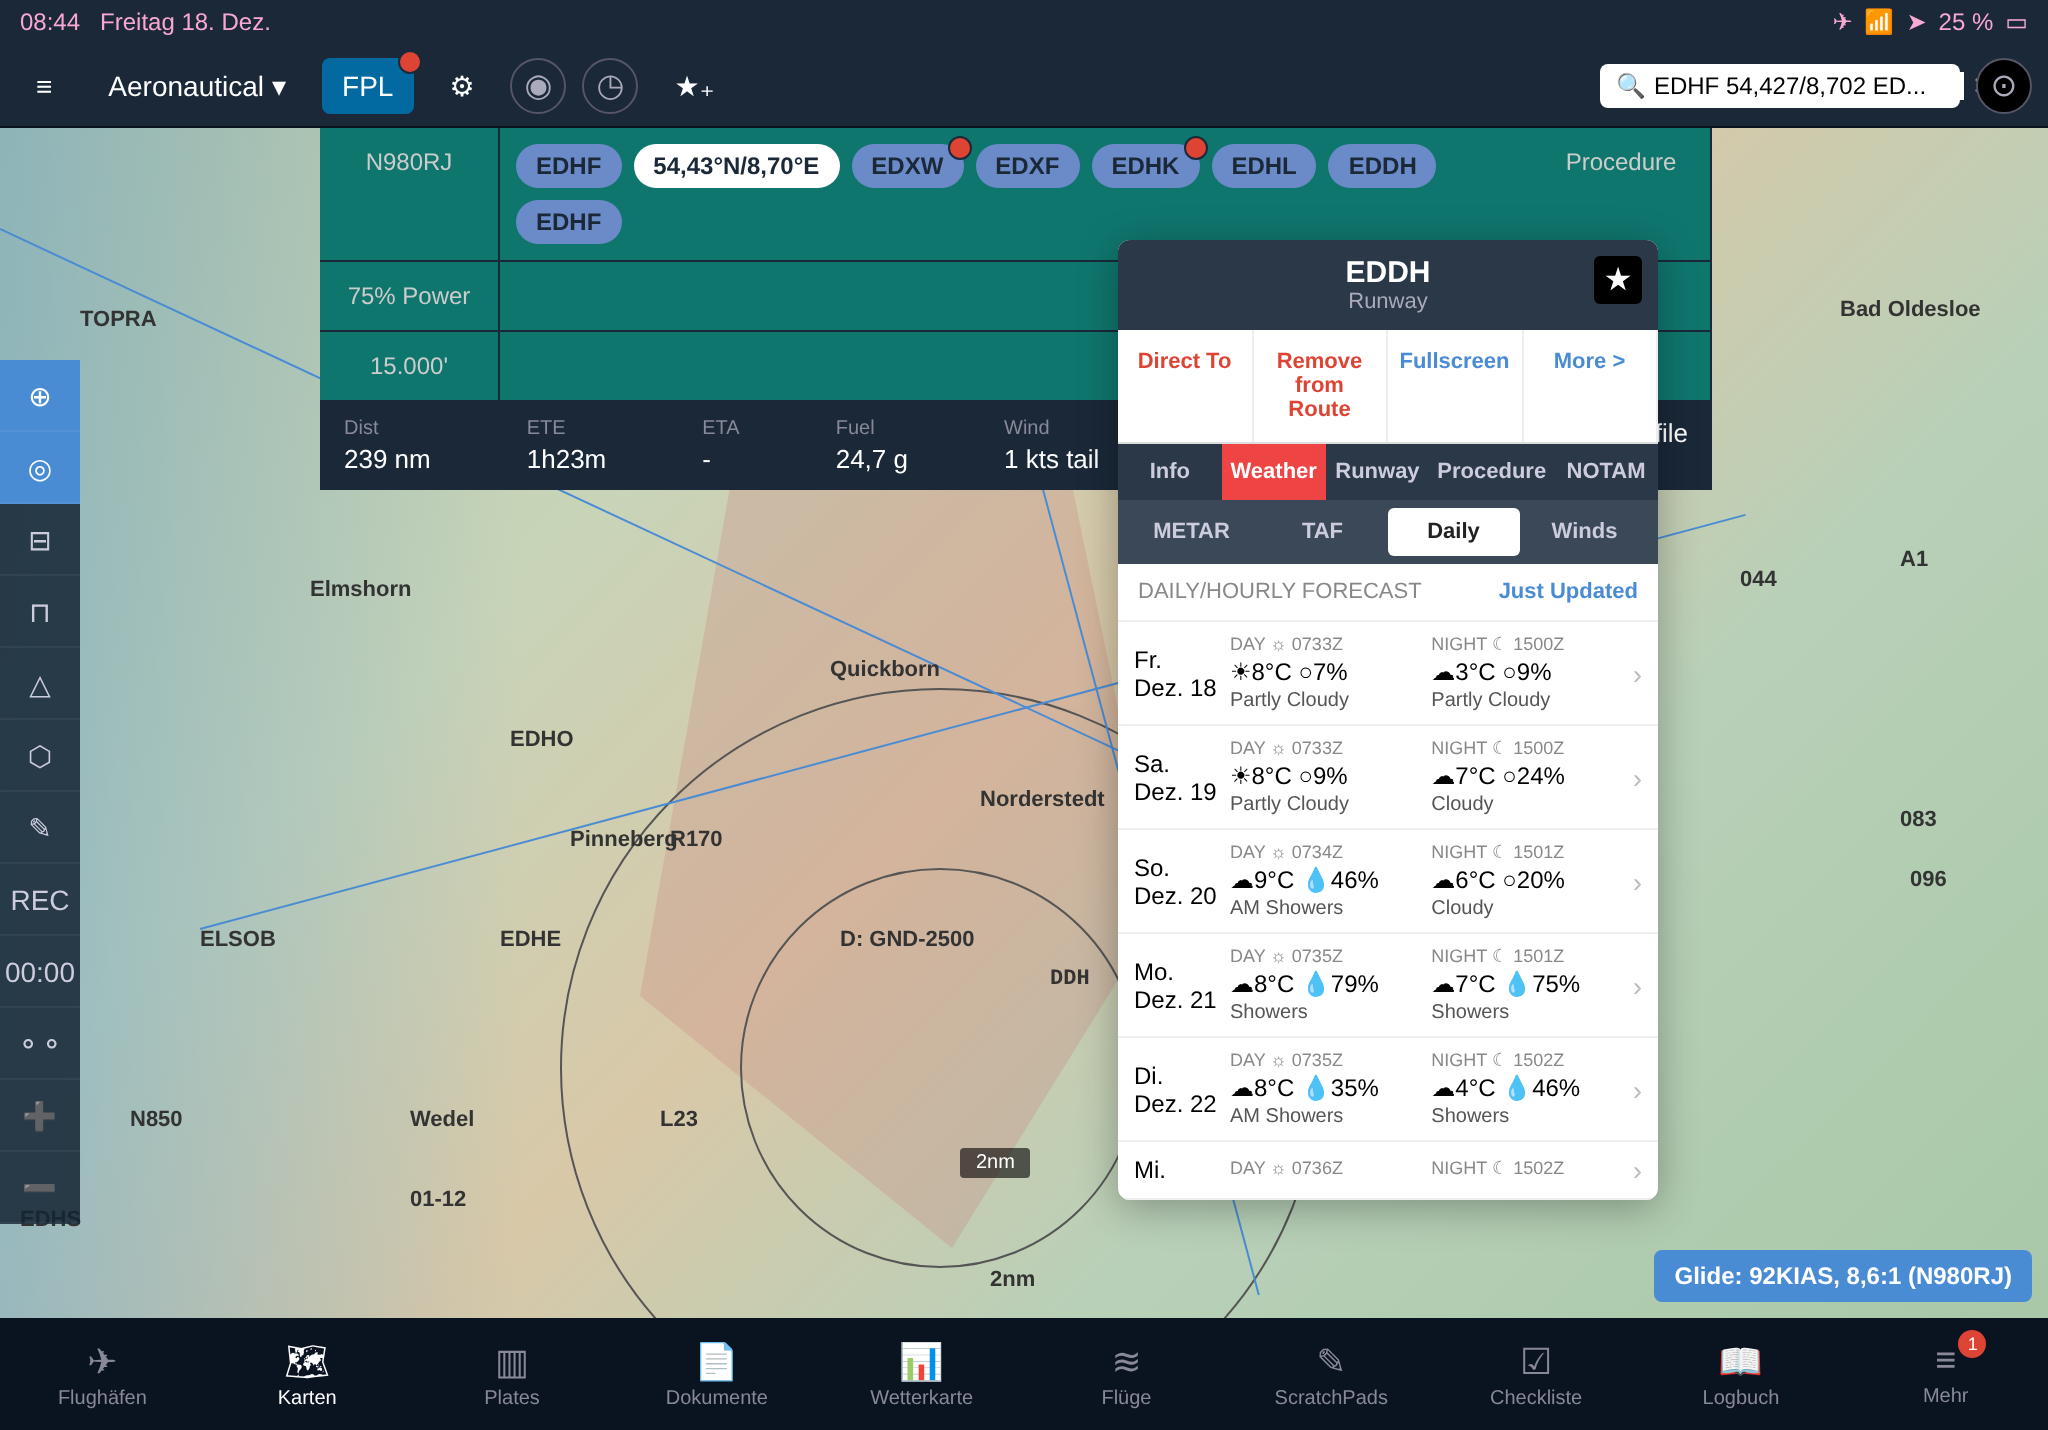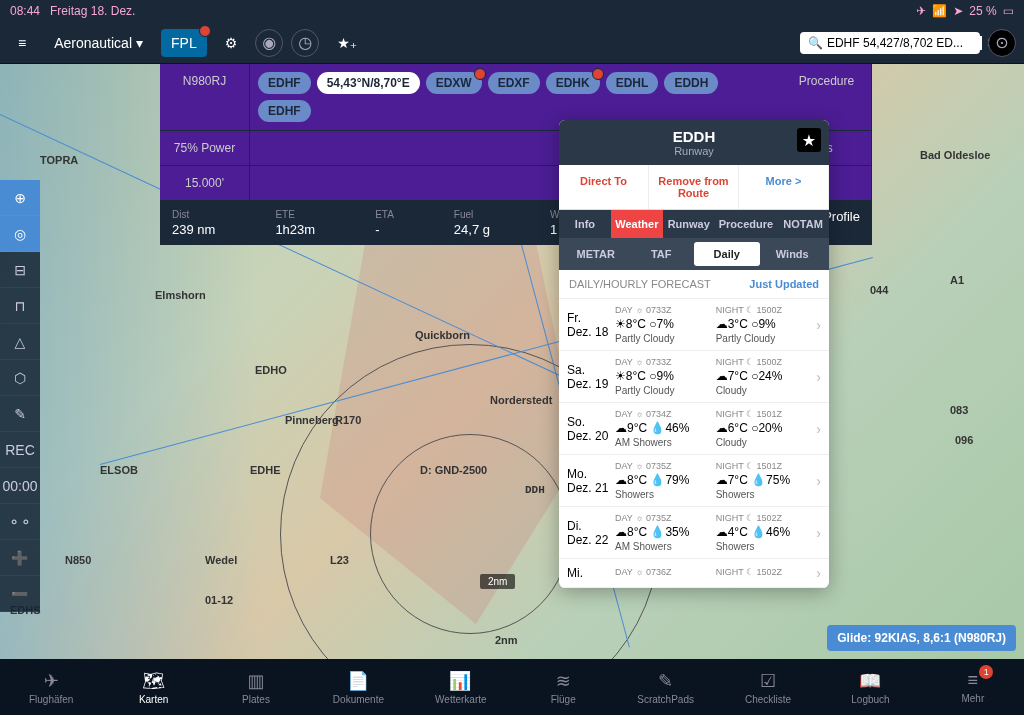--- a/index.html
+++ b/index.html
@@ -12,28 +12,28 @@
 .badge-dot{position:absolute;top:-4px;right:-4px;width:12px;height:12px;background:#d43;border-radius:50%;border:1px solid #1a2838}
 .search-box{margin-left:auto;background:#fff;border-radius:4px;padding:4px 8px;width:180px;font-size:12px;display:flex;align-items:center;gap:4px}
 .search-box input{border:none;flex:1;font-size:12px;outline:none}
 .icon-circle{width:28px;height:28px;border:1px solid #556;border-radius:50%;display:flex;align-items:center;justify-content:center;color:#aab}
 .map{position:absolute;top:64px;left:0;right:0;bottom:56px;background:linear-gradient(135deg,#b8c8a8 0%,#c8d4b8 30%,#d8c8a8 50%,#b8d0b8 70%,#a8c8a8 100%);overflow:hidden}
 .map::before{content:'';position:absolute;left:0;top:0;width:260px;height:100%;background:linear-gradient(90deg,rgba(100,160,200,0.5),transparent)}
 .map-label{position:absolute;font-size:11px;font-weight:bold;color:#333}
 .map-circle{position:absolute;border:1px solid #555;border-radius:50%}
 .map-line{position:absolute;height:1px;background:#4a8cd4;transform-origin:left center}
 .poly{position:absolute;background:rgba(200,120,120,0.25);clip-path:polygon(20% 0,80% 0,100% 60%,60% 100%,0 70%)}
-.fpl-panel{position:absolute;top:64px;left:160px;right:152px;background:#4c1d95;color:#ccc;font-size:12px}
+.fpl-panel{position:absolute;top:64px;left:160px;right:168px;background:#0f766e;color:#ccc;font-size:12px}
 .fpl-row{display:flex;border-bottom:1px solid #1a2838}
 .fpl-cell{padding:10px 12px;border-right:1px solid #1a2838;text-align:center;min-width:90px}
 .fpl-cell.wide{flex:1}
 .waypoints{display:flex;gap:6px;padding:8px;flex:1;flex-wrap:wrap}
 .wp{background:#6a8ac8;color:#1a2838;padding:4px 10px;border-radius:12px;font-size:12px;font-weight:bold;position:relative}
 .wp.active{background:#fff}
-.stats-row{display:flex;padding:8px 12px;gap:60px;background:#1a2838}
+.stats-row{display:flex;padding:8px 12px;gap:48px;background:#1a2838}
 .stat{display:flex;flex-direction:column;gap:2px}
 .stat-label{font-size:10px;color:#889}
 .stat-val{font-size:13px;color:#fff}
 .side-tools{position:absolute;left:0;top:180px;width:40px;background:rgba(20,35,50,0.85);z-index:5}
 .side-tool{height:36px;display:flex;align-items:center;justify-content:center;color:#ccd;font-size:14px;border-bottom:1px solid rgba(255,255,255,0.05)}
 .side-tool.blue{background:#4a8cd4;color:#fff}
 .glide-badge{position:absolute;right:8px;bottom:64px;background:#4a8cd4;color:#fff;padding:6px 10px;border-radius:4px;font-size:12px;font-weight:bold;z-index:5}
 .popup{position:absolute;right:195px;top:120px;width:270px;background:#fff;border-radius:6px;box-shadow:0 4px 20px rgba(0,0,0,0.3);z-index:10;overflow:hidden}
 .popup-hdr{background:#2a3848;color:#fff;text-align:center;padding:8px;position:relative}
 .popup-hdr .star{position:absolute;right:8px;top:8px;width:24px;height:24px;background:#000;display:flex;align-items:center;justify-content:center;border-radius:3px}
@@ -202,20 +202,21 @@
 
 <div class="popup">
   <div class="popup-hdr">
     <div style="font-weight:bold;font-size:15px">EDDH</div>
     <div style="font-size:11px;color:#aab">Runway</div>
     <div class="star">★</div>
   </div>
   <div class="popup-actions">
     <div class="popup-action red">Direct To</div>
     <div class="popup-action red">Remove from Route</div>
+    <div class="popup-action blue">Fullscreen</div>
     <div class="popup-action blue">More &gt;</div>
   </div>
   <div class="popup-tabs" id="popup-tabs">
       <div class="popup-tab">Info</div>
       <div class="popup-tab active">Weather</div>
       <div class="popup-tab">Runway</div>
       <div class="popup-tab">Procedure</div>
       <div class="popup-tab">NOTAM</div>
     </div>
   <div class="popup-subtabs" id="popup-subtabs">

